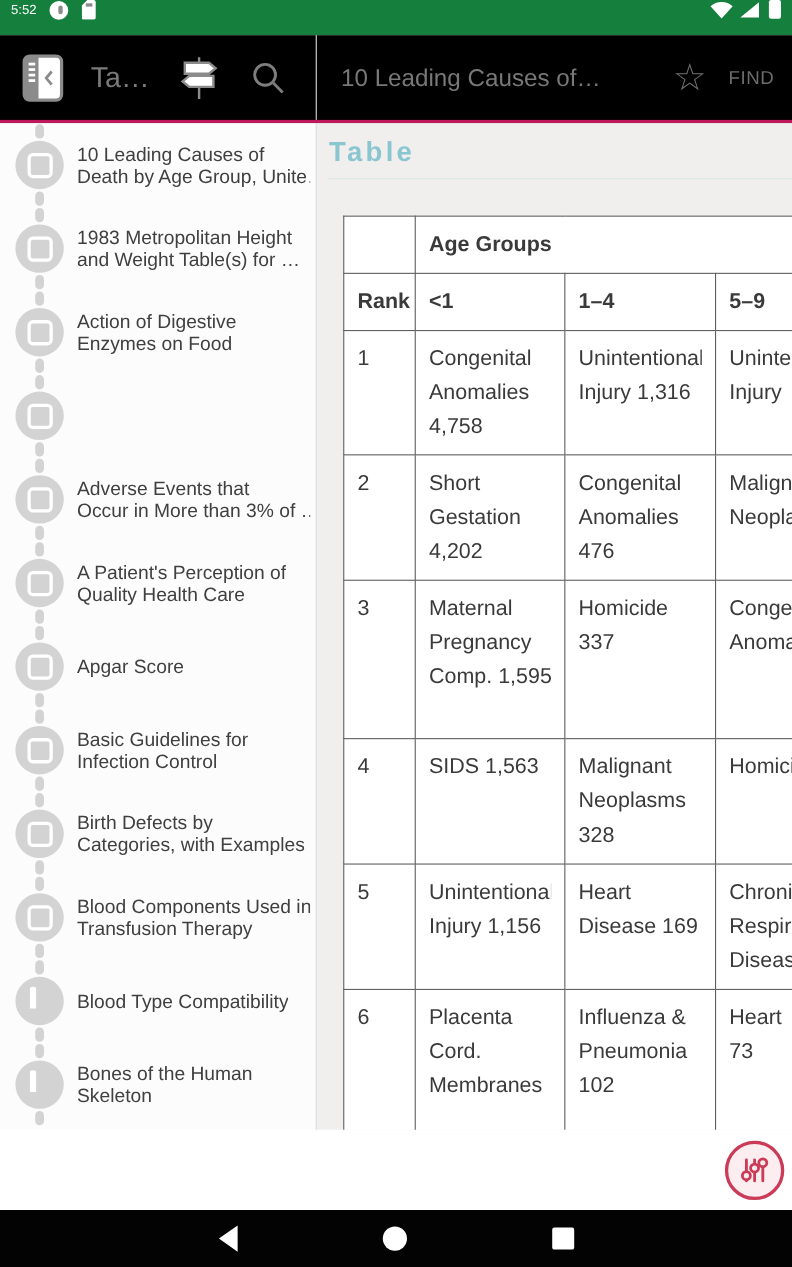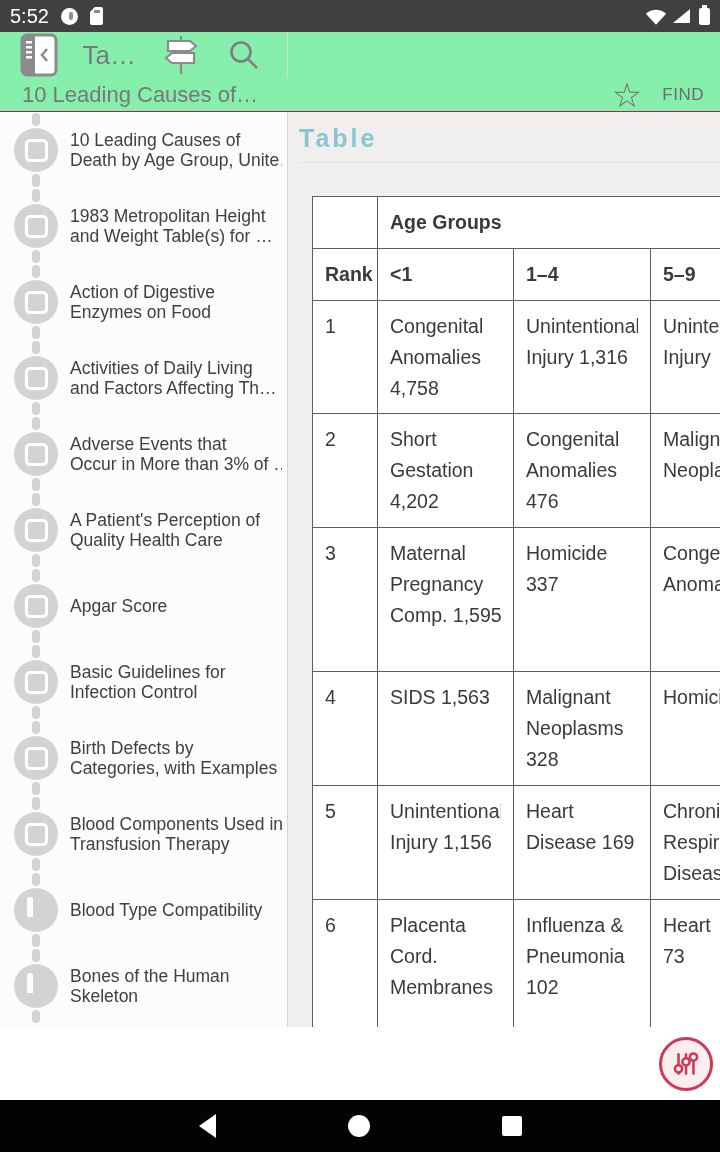--- a/index.html
+++ b/index.html
@@ -1,22 +1,22 @@
 <!DOCTYPE html>
 <html><head>
 <meta charset="utf-8">
 <style>
   * { margin:0; padding:0; box-sizing:border-box; }
   html,body { width:720px; height:1152px; overflow:hidden; background:#fff;
     font-family:"Liberation Sans", sans-serif; }
   .screen { position:relative; width:720px; height:1152px; overflow:hidden; }
 
   
-  .status-bar { height:32px; background:#404040; color:#fff; display:flex;
-    align-items:center; padding:0 10px; font-size:20px; }
+  .status-bar { height:32px; background:#15803d; color:#fff; display:flex;
+    align-items:flex-start; padding:0 10px; font-size:12px; }
   .sb-left { display:flex; align-items:center; gap:12px; }
   .sb-right { margin-left:auto; display:flex; align-items:center; gap:6px; }
   .sb-circle { width:17px; height:17px; border-radius:50%; background:#fff; position:relative; }
   .sb-circle::after { content:""; position:absolute; left:8px; top:4px; width:4px; height:8px;
     background:#8b8b8b; border-radius:2px; }
   .sb-sd { width:13px; height:18px; background:#fff; border-radius:2px;
     clip-path:polygon(0 5px,5px 0,100% 0,100% 100%,0 100%); position:relative; }
   .sb-sd::after { content:""; position:absolute; top:3px; left:4px; width:6px; height:3px;
     background:#8b8b8b; }
   .sb-wifi { width:22px; height:17px; }
@@ -24,21 +24,21 @@
   .sb-batt { width:11px; height:17px; background:#fff; border-radius:2px; position:relative; margin-left:3px; }
   .sb-batt::before { content:""; position:absolute; top:-3px; left:3px; width:5px; height:3px; background:#fff; }
 
   
   .app-header { height:73px; background:#fff; display:flex; align-items:center;
     justify-content:center; border-bottom:1px solid #ececec; }
   .logo { font-family:"DejaVu Sans Mono", monospace; font-weight:bold; font-size:44px;
     color:#e0194e; letter-spacing:-1px; }
 
   
-  .toolbar { height:80px; display:flex; background:#86efac; border-bottom:1px solid #be185d;flex-direction:column; }
+  .toolbar { height:80px; display:flex; background:#000000; border-bottom:3px solid #be185d; }
   .tb-left { width:288px; border-right:1px solid #dadada; display:flex; align-items:center;
     padding:0 26px 0 20px; justify-content:space-between; }
   .tb-right { flex:1; display:flex; align-items:center; padding:0 16px 0 22px; }
   .tb-tab { font-size:26px; color:#7a7a7a; }
   .tb-title { font-size:22px; color:#787878; flex:1; white-space:nowrap; overflow:hidden; }
   .tb-star { font-size:34px; color:#6f6f6f; line-height:1; margin:0 20px 0 8px; }
   .tb-find { font-size:17px; color:#6d6d6d; letter-spacing:0.5px; }
   .icon-btn { display:flex; align-items:center; justify-content:center; background:none; border:none; }
 
   
@@ -182,24 +182,20 @@
     <span class="sd-label">
               <div class="line">Action of Digestive</div>
               <div class="line">Enzymes on Food</div>
             </span>
   </li>
           <li class="sd-item">
     <span class="sd-icon-wrap">
       <span class="doc-icon"></span>
 
     </span>
-    <span class="sd-label">
-              <div class="line">Activities of Daily Living</div>
-              <div class="line">and  Factors Affecting Th…</div>
-            </span>
   </li>
           <li class="sd-item">
     <span class="sd-icon-wrap">
       <span class="doc-icon"></span>
 
     </span>
     <span class="sd-label">
               <div class="line">Adverse Events that</div>
               <div class="line">Occur in More than 3% of …</div>
             </span>

